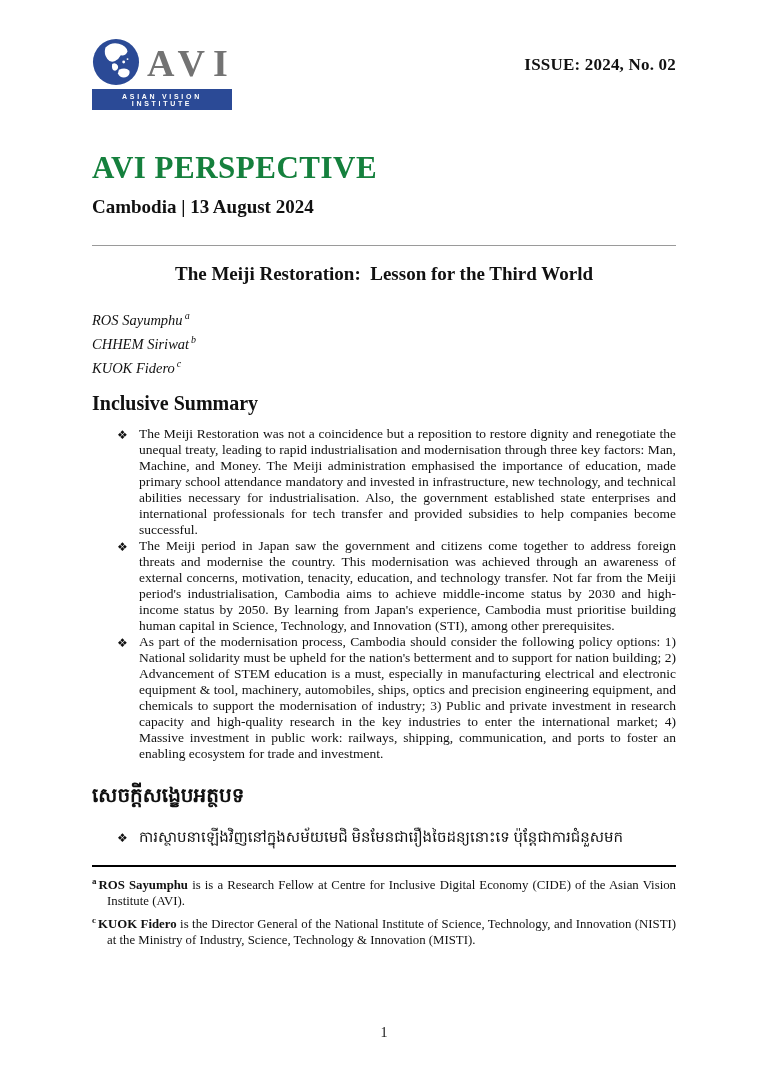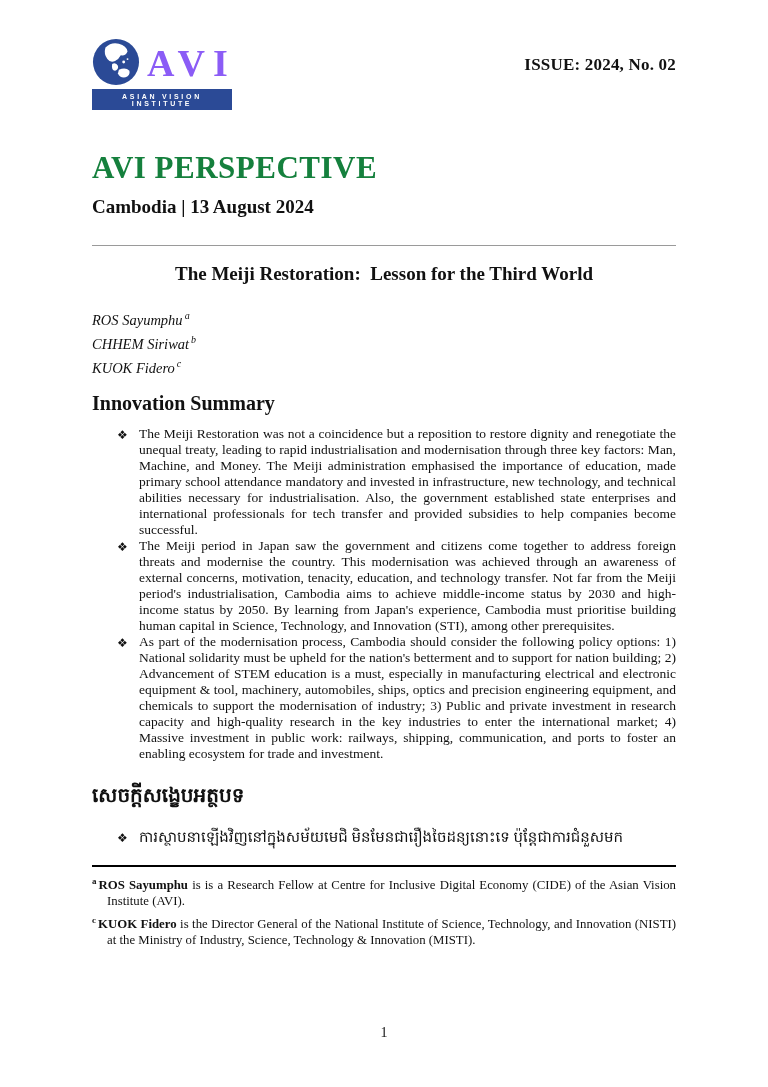--- a/index.html
+++ b/index.html
@@ -11,21 +11,21 @@
     background:#fff;
     font-family:"Liberation Serif","DejaVu Serif",serif;
     color:#111;
   }
   
   .header-top { display:flex; justify-content:space-between; align-items:flex-start; }
   .logo { display:inline-block; }
   .logo-main { display:flex; align-items:center; gap:7px; }
   .globe-icon svg { width:48px; height:48px; display:block; }
   .logo-acronym {
-    font-size:38px; font-weight:bold; color:#8b5cf6;
+    font-size:38px; font-weight:bold; color:#737373;
     letter-spacing:8px; line-height:1; padding-top:2px;
   }
   .logo-banner {
     margin-top:3px; width:140px;
     background:#2b4a96; color:#fff;
     font-family:"Liberation Sans","DejaVu Sans",sans-serif;
     font-size:7px; font-weight:bold; letter-spacing:2.7px;
     text-align:center; padding:4px 0 3px;
   }
   .issue { font-size:17px; font-weight:bold; margin-top:17px; letter-spacing:0.2px; }
@@ -94,21 +94,21 @@
 
   <main>
     <h2 class="article-title">The Meiji Restoration:  Lesson for the Third World</h2>
 
     <div class="authors">
       <div class="author"><span>ROS Sayumphu</span><sup>a</sup></div>
       <div class="author"><span>CHHEM Siriwat</span><sup>b</sup></div>
       <div class="author"><span>KUOK Fidero</span><sup>c</sup></div>
     </div>
 
-    <h3 class="section-heading">Innovation Summary</h3>
+    <h3 class="section-heading">Inclusive Summary</h3>
 
     <ul class="bullet-list">
       <li class="bullet-item">
         <span class="bullet-marker">❖</span>
         <span>The Meiji Restoration was not a coincidence but a reposition to restore dignity and renegotiate the unequal treaty, leading to rapid industrialisation and modernisation through three key factors: Man, Machine, and Money. The Meiji administration emphasised the importance of education, made primary school attendance mandatory and invested in infrastructure, new technology, and technical abilities necessary for industrialisation. Also, the government established state enterprises and international professionals for tech transfer and provided subsidies to help companies become successful.</span>
       </li>
       <li class="bullet-item">
         <span class="bullet-marker">❖</span>
         <span>The Meiji period in Japan saw the government and citizens come together to address foreign threats and modernise the country. This modernisation was achieved through an awareness of external concerns, motivation, tenacity, education, and technology transfer. Not far from the Meiji period's industrialisation, Cambodia aims to achieve middle-income status by 2030 and high-income status by 2050. By learning from Japan's experience, Cambodia must prioritise building human capital in Science, Technology, and Innovation (STI), among other prerequisites.</span>
       </li>

